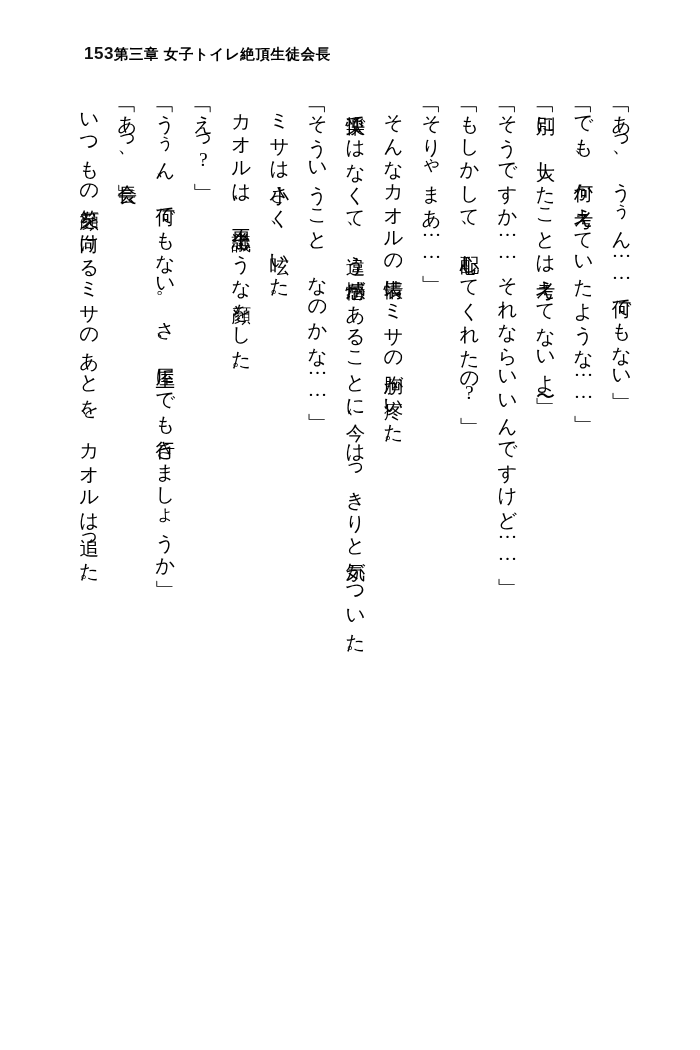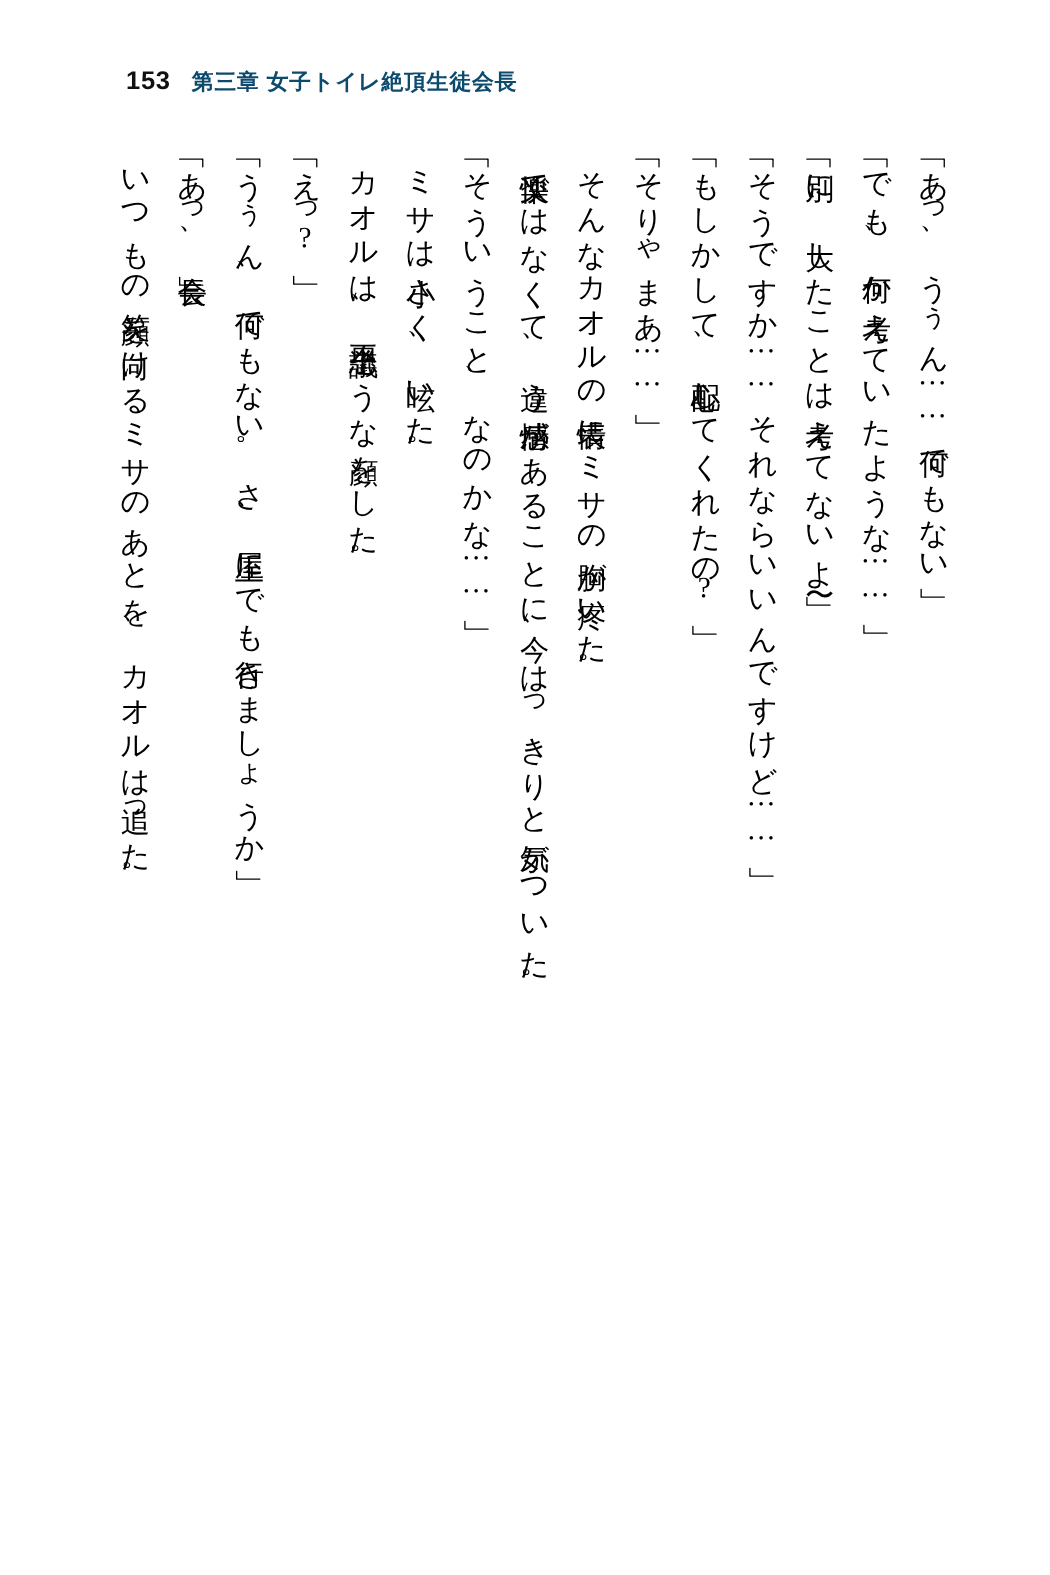--- a/index.html
+++ b/index.html
@@ -20,36 +20,35 @@
     height: 1050px;
     box-sizing: border-box;
   }
   .header {
     position: absolute;
     top: 44px;
     left: 0;
     width: 652px;
     display: flex;
     align-items: baseline;
-    gap: 14px;
     padding-left: 84px;
     box-sizing: border-box;
   }
   .page-number {
     font-family: "Liberation Sans", sans-serif;
     font-size: 17px;
     font-weight: bold;
     letter-spacing: 0.5px;
     color: #111111;
   }
   .chapter-title {
     font-family: "Liberation Sans", sans-serif;
     font-size: 14.5px;
     font-weight: bold;
-    color: #0c4a6e;
+    color: #000000;
     letter-spacing: 0.6px;
   }
   .body-text {
     position: absolute;
     top: 100px;
     left: 60px;
     width: 580px;
     height: 830px;
     writing-mode: vertical-rl;
     text-orientation: upright;

